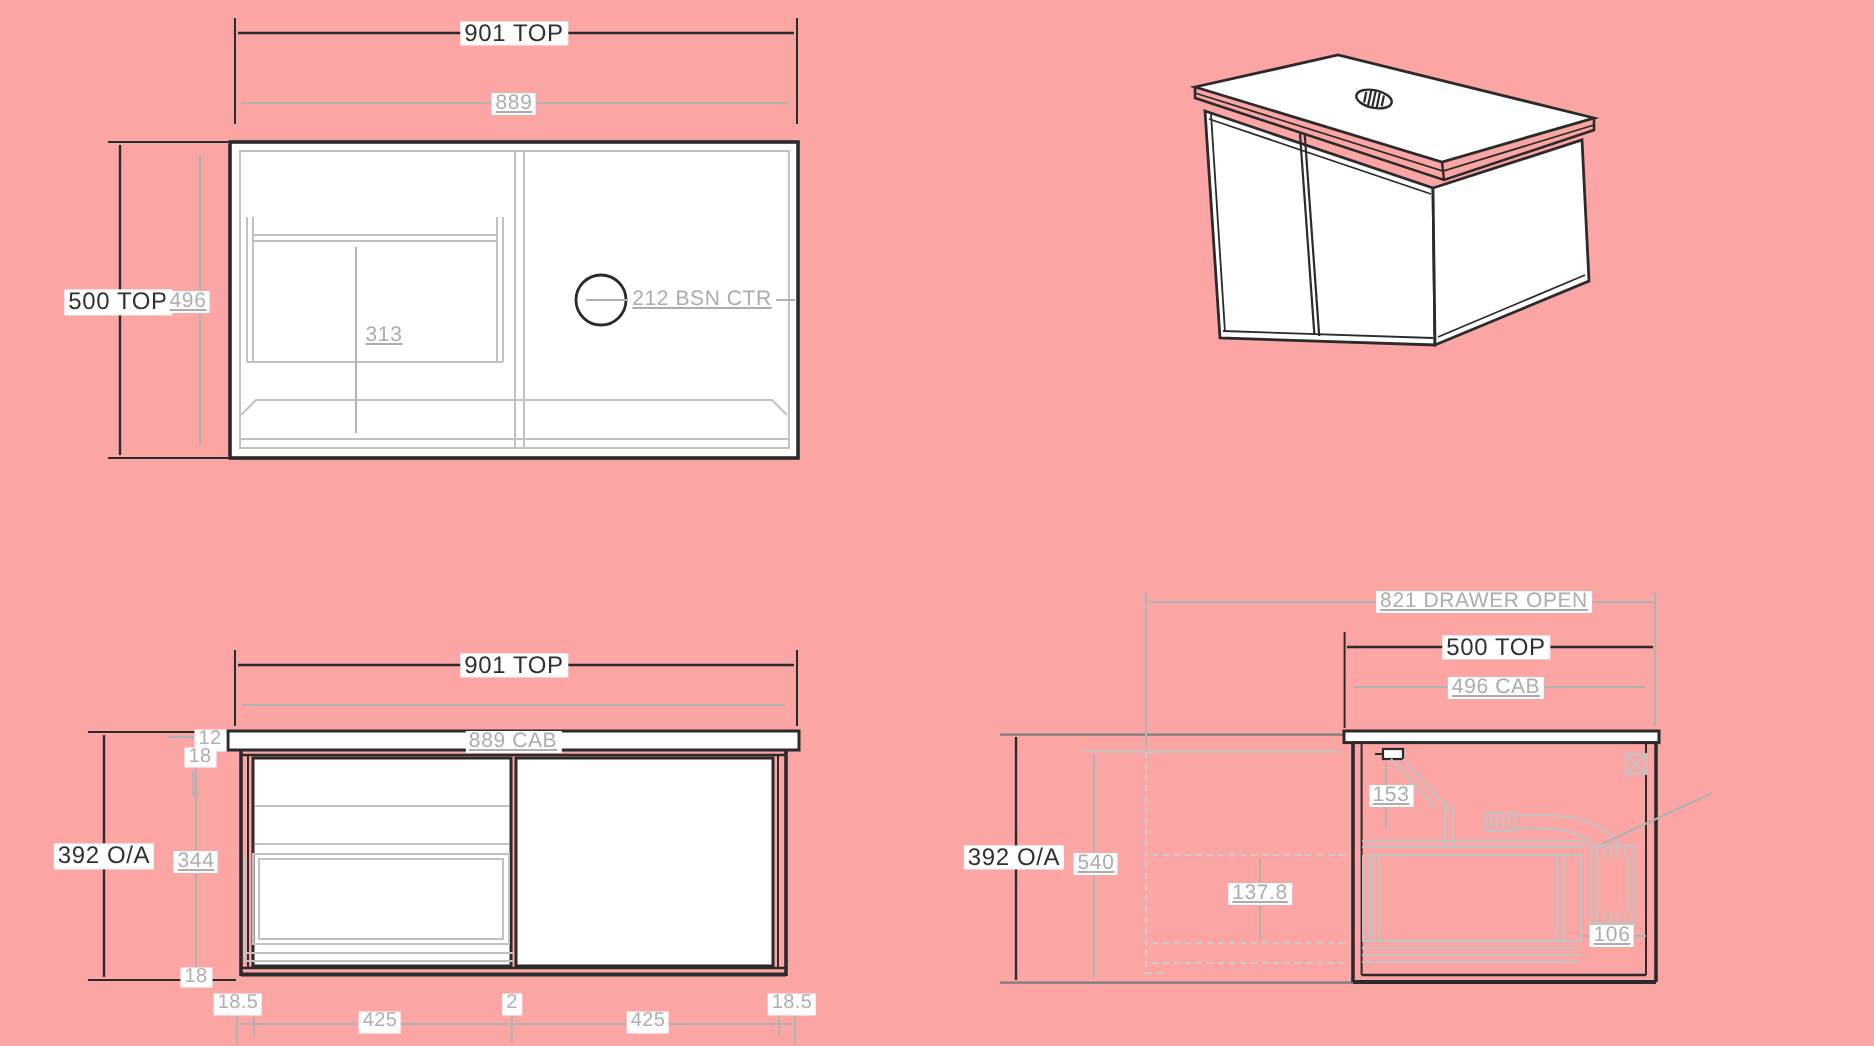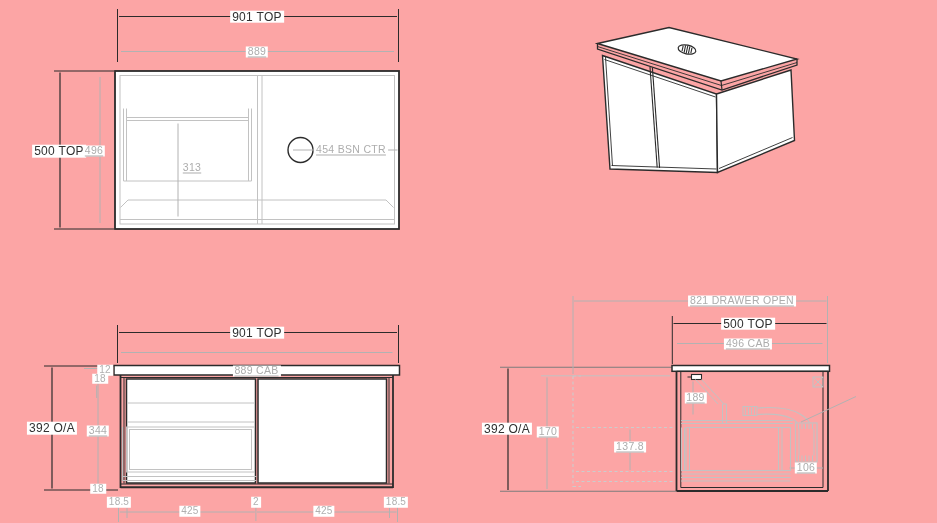--- a/index.html
+++ b/index.html
@@ -217,38 +217,38 @@
 
     <line class="lg" x1="856" y1="396.5" x2="801" y2="422" stroke-width="1" marker-end="url(#arrG)"></line>
   </g>
 </svg>
 
 <span class="lbl blk" style="left:257px;top:16.5px">901 TOP</span>
 <span class="lbl gry" style="left:257px;top:51.5px">889</span>
 <span class="lbl blk" style="left:59px;top:151px">500 TOP</span>
 <span class="lbl gry" style="left:94px;top:151px">496</span>
 <span class="lbl gry" style="left:192px;top:167.5px">313</span>
-<span class="lbl gry" style="left:351px;top:150px">454 BSN CTR</span>
+<span class="lbl gry" style="left:351px;top:150px">212 BSN CTR</span>
 
 <span class="lbl blk" style="left:257px;top:332.5px">901 TOP</span>
 <span class="lbl gry" style="left:256.5px;top:371px">889 CAB</span>
 <span class="lbl blk" style="left:52px;top:428px">392 O/A</span>
 <span class="lbl gry" style="left:98px;top:431px">344</span>
 <span class="lbl sm" style="left:105px;top:370px">12</span>
 <span class="lbl sm" style="left:100px;top:378.5px">18</span>
 <span class="lbl sm" style="left:98px;top:488.5px">18</span>
 <span class="lbl sm" style="left:119px;top:502px">18.5</span>
 <span class="lbl sm" style="left:190px;top:511px">425</span>
 <span class="lbl sm" style="left:256px;top:502px">2</span>
 <span class="lbl sm" style="left:324px;top:511px">425</span>
 <span class="lbl sm" style="left:396px;top:502px">18.5</span>
 
 <span class="lbl gry" style="left:742px;top:301px">821 DRAWER OPEN</span>
 <span class="lbl blk" style="left:748px;top:323.5px">500 TOP</span>
 <span class="lbl gry" style="left:748px;top:343.5px">496 CAB</span>
 <span class="lbl blk" style="left:507px;top:428.5px">392 O/A</span>
-<span class="lbl gry" style="left:548px;top:432px">170</span>
-<span class="lbl gry" style="left:695.5px;top:397.5px">189</span>
+<span class="lbl gry" style="left:548px;top:432px">540</span>
+<span class="lbl gry" style="left:695.5px;top:397.5px">153</span>
 <span class="lbl gry" style="left:630px;top:447px">137.8</span>
 <span class="lbl gry" style="left:806px;top:468px">106</span>
 
 
 </div>
 
 </body></html>

